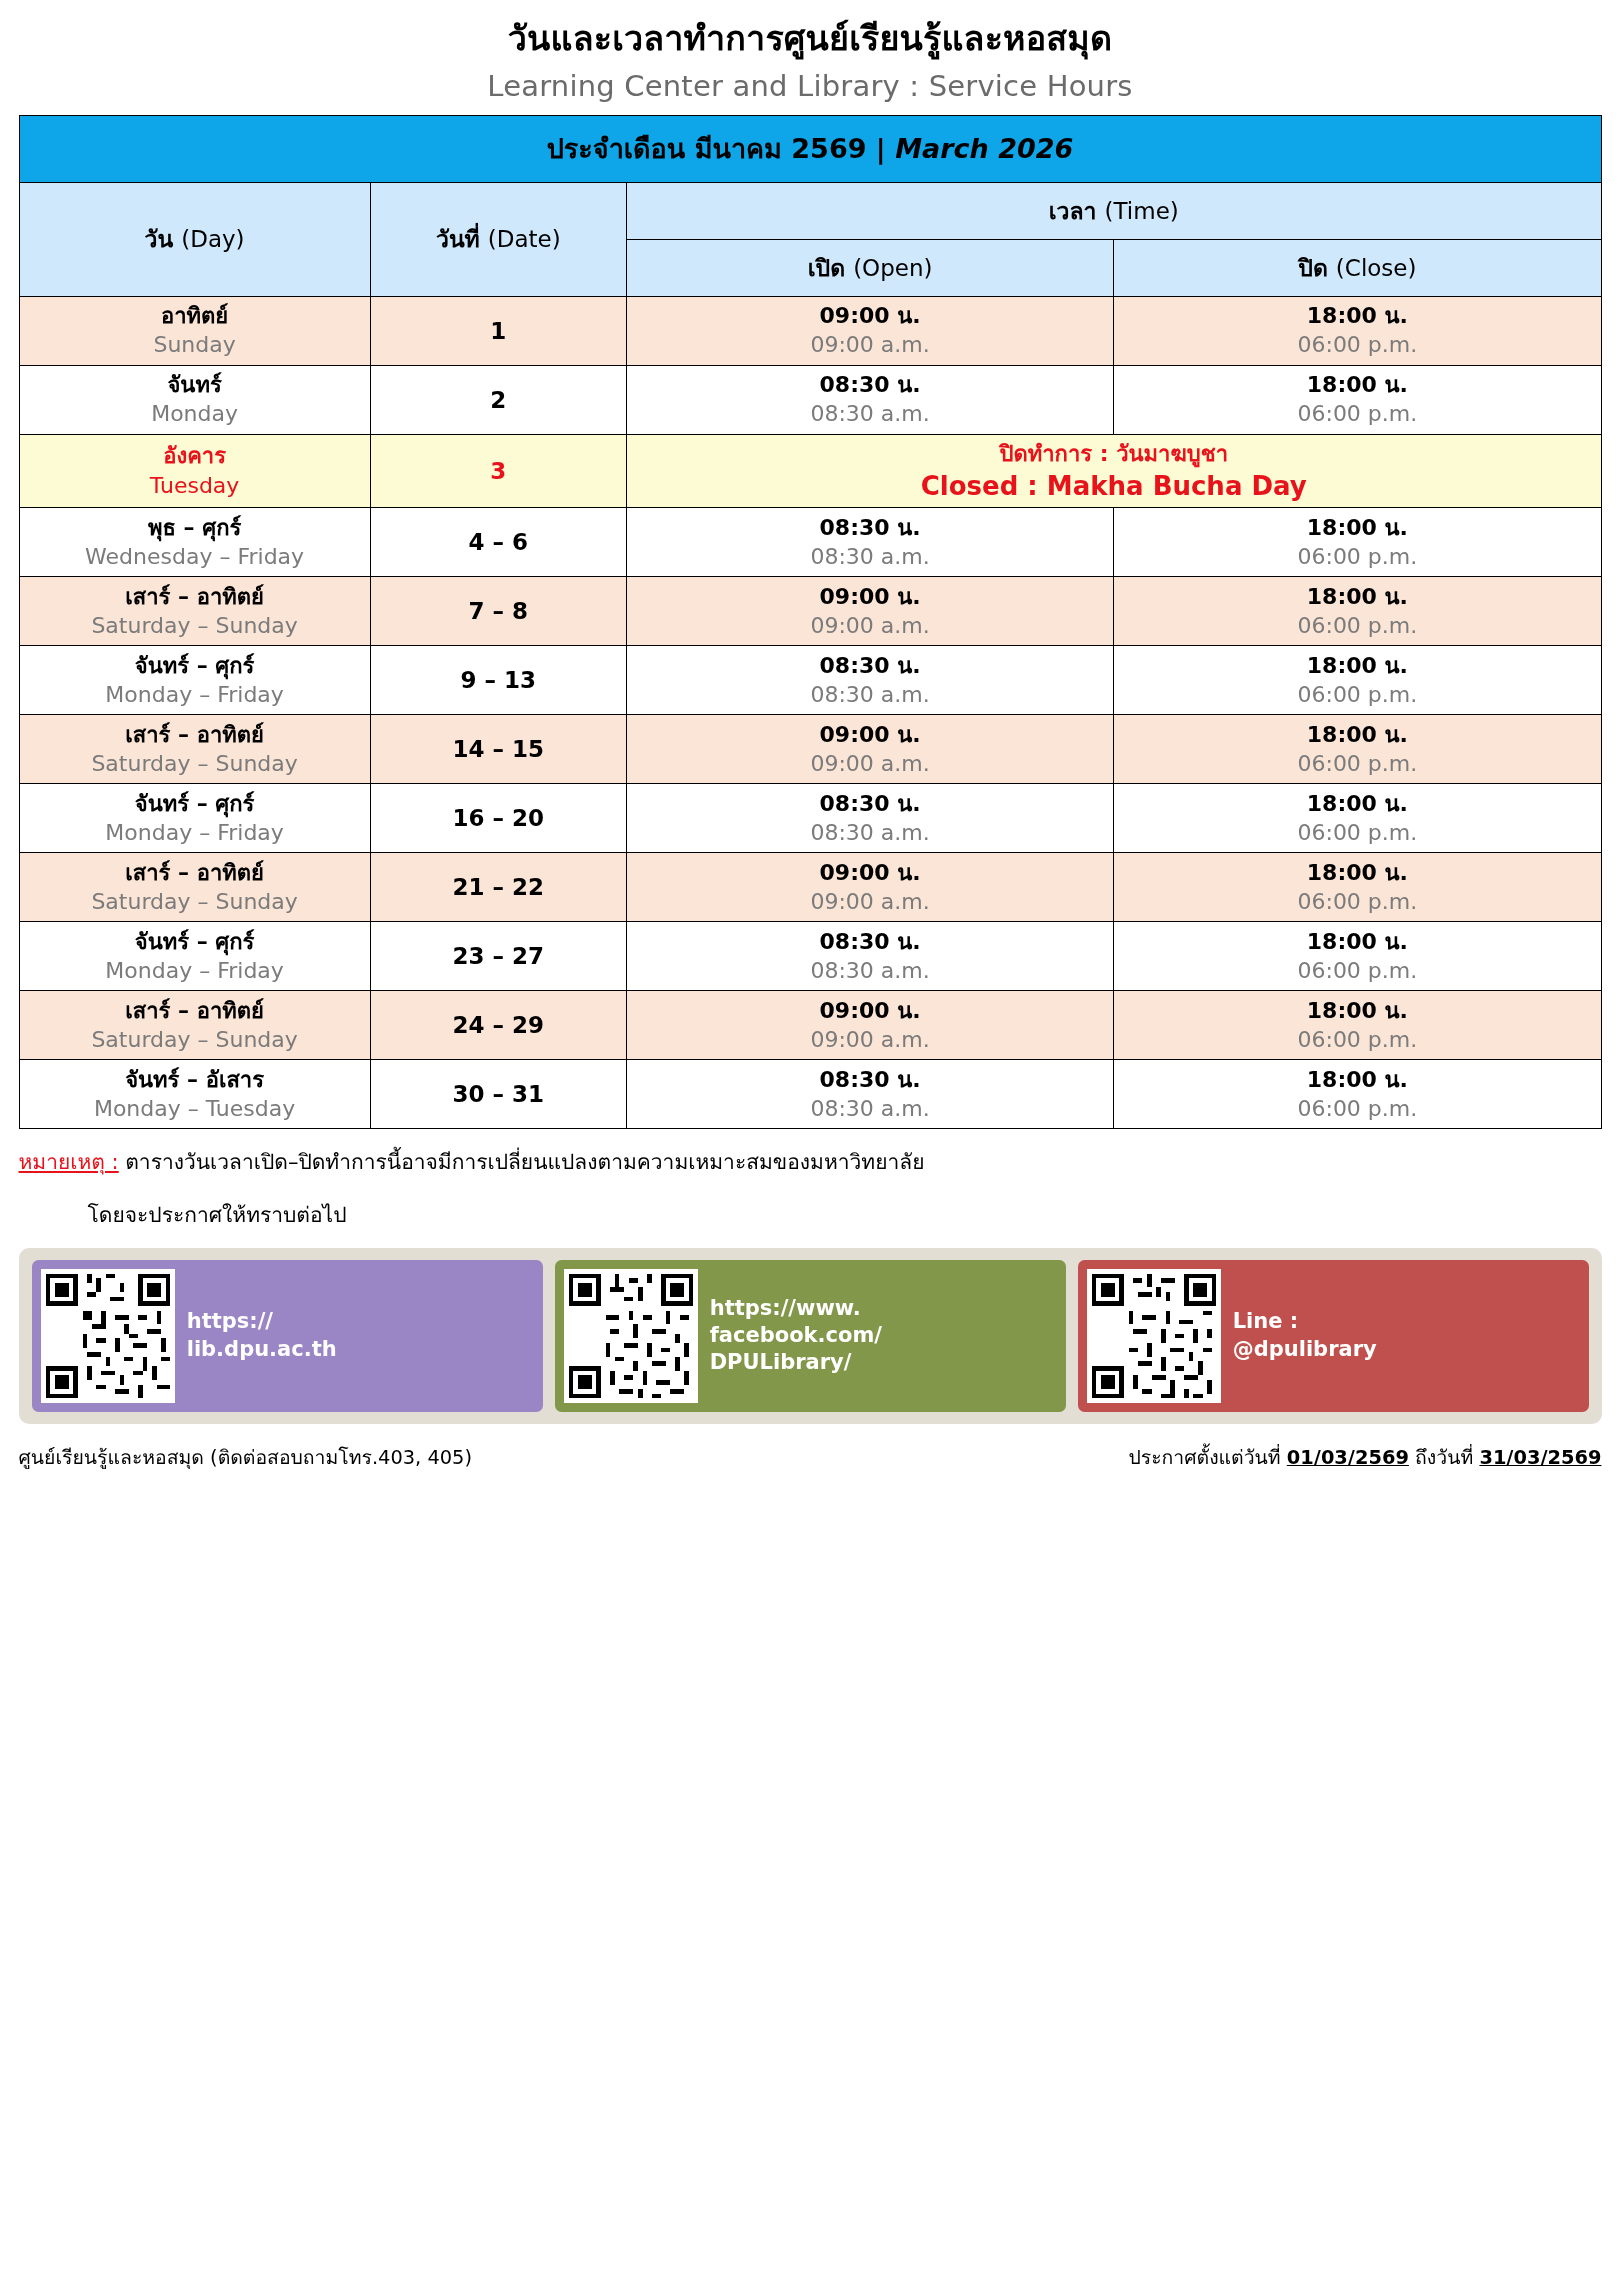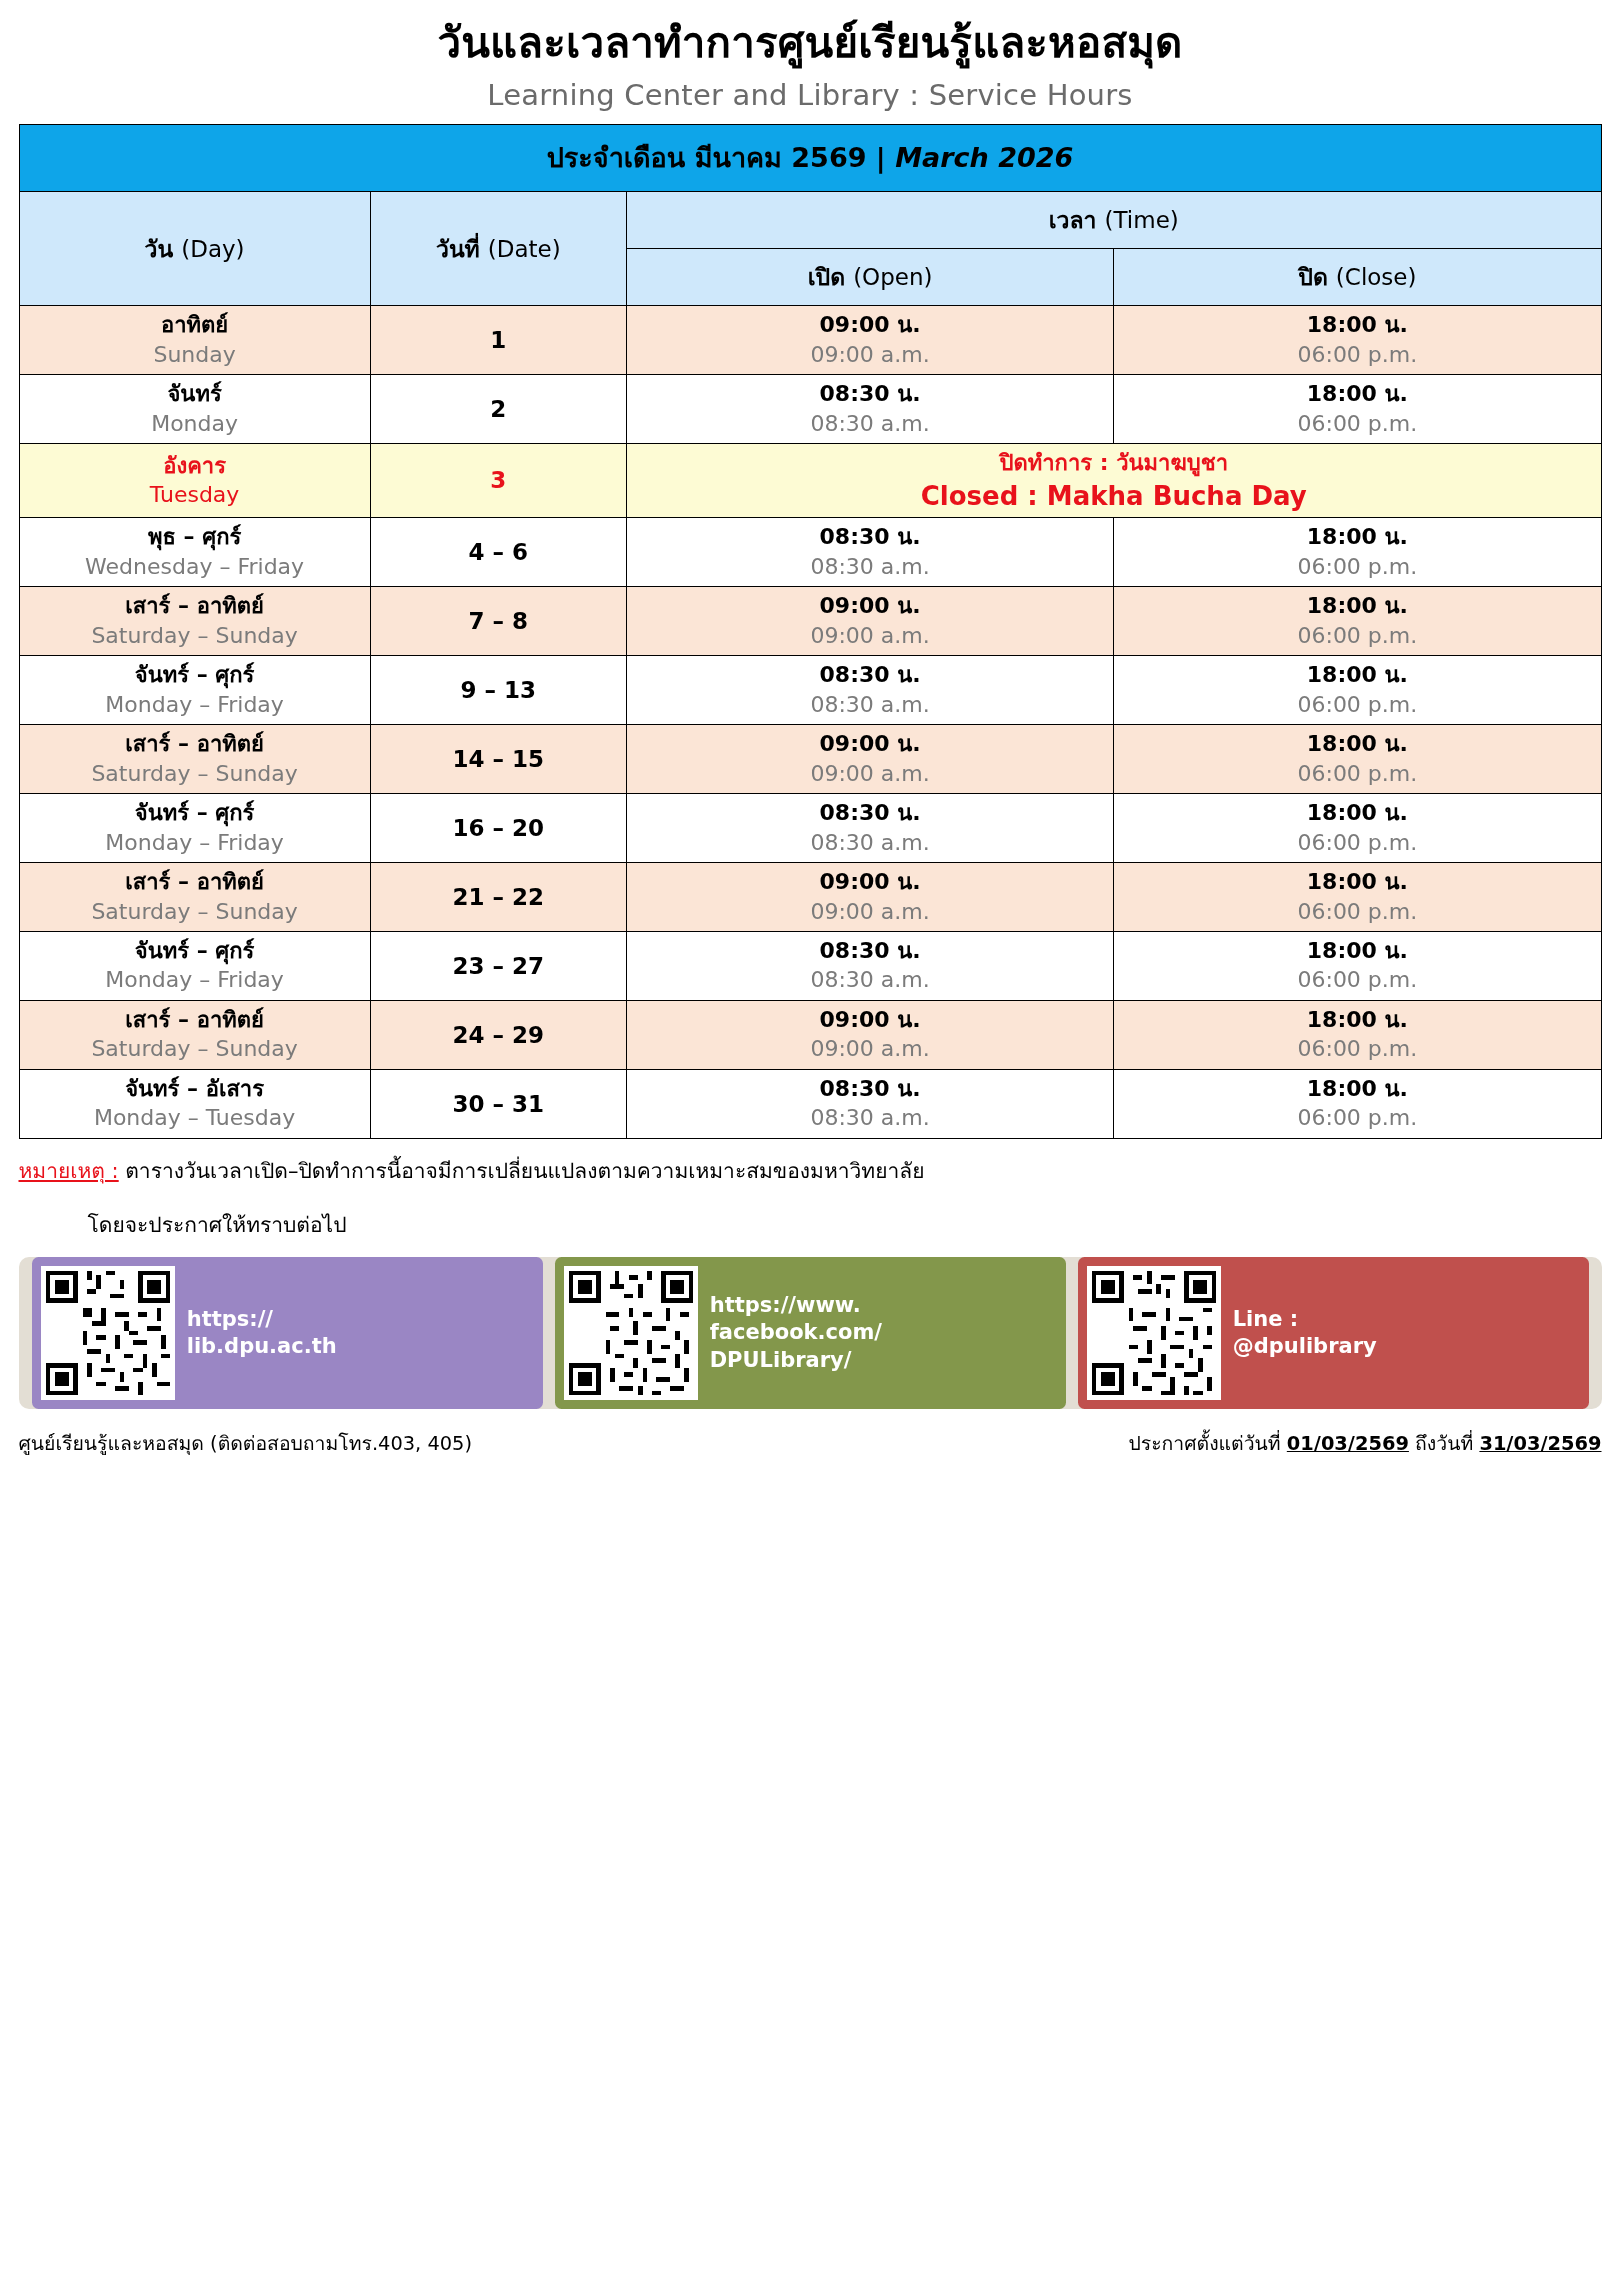--- a/index.html
+++ b/index.html
@@ -14,21 +14,21 @@
     color: #000000;
     box-sizing: border-box;
     padding: 15.7px 18.5px 0 18.5px;
   }
   .page {
     width: 100%;
   }
   
   .title-th {
     text-align: center;
-    font-size: 42px;
+    font-size: 34px;
     font-weight: bold;
     letter-spacing: 0.2px;
     line-height: 1.18;
     margin: 2.8px 0 0 0;
   }
   .title-en {
     text-align: center;
     font-size: 29px;
     color: #6b6b6b;
     margin: 10px 0 12px 0;
@@ -144,21 +144,21 @@
     display: block;
     margin-left: 69px;
     margin-top: 21px;
   }
 
   
   .qr-strip {
     margin-top: 15.7px;
     background: #e3ded4;
     border-radius: 10px;
-    padding: 0 13px;
+    padding: 12px 13px;
     display: flex;
     gap: 12px;
     justify-content: flex-end;
   }
   .qr-card {
     flex: 1 1 0;
     border-radius: 6.5px;
     display: flex;
     align-items: center;
     padding: 8.3px 9.2px;

